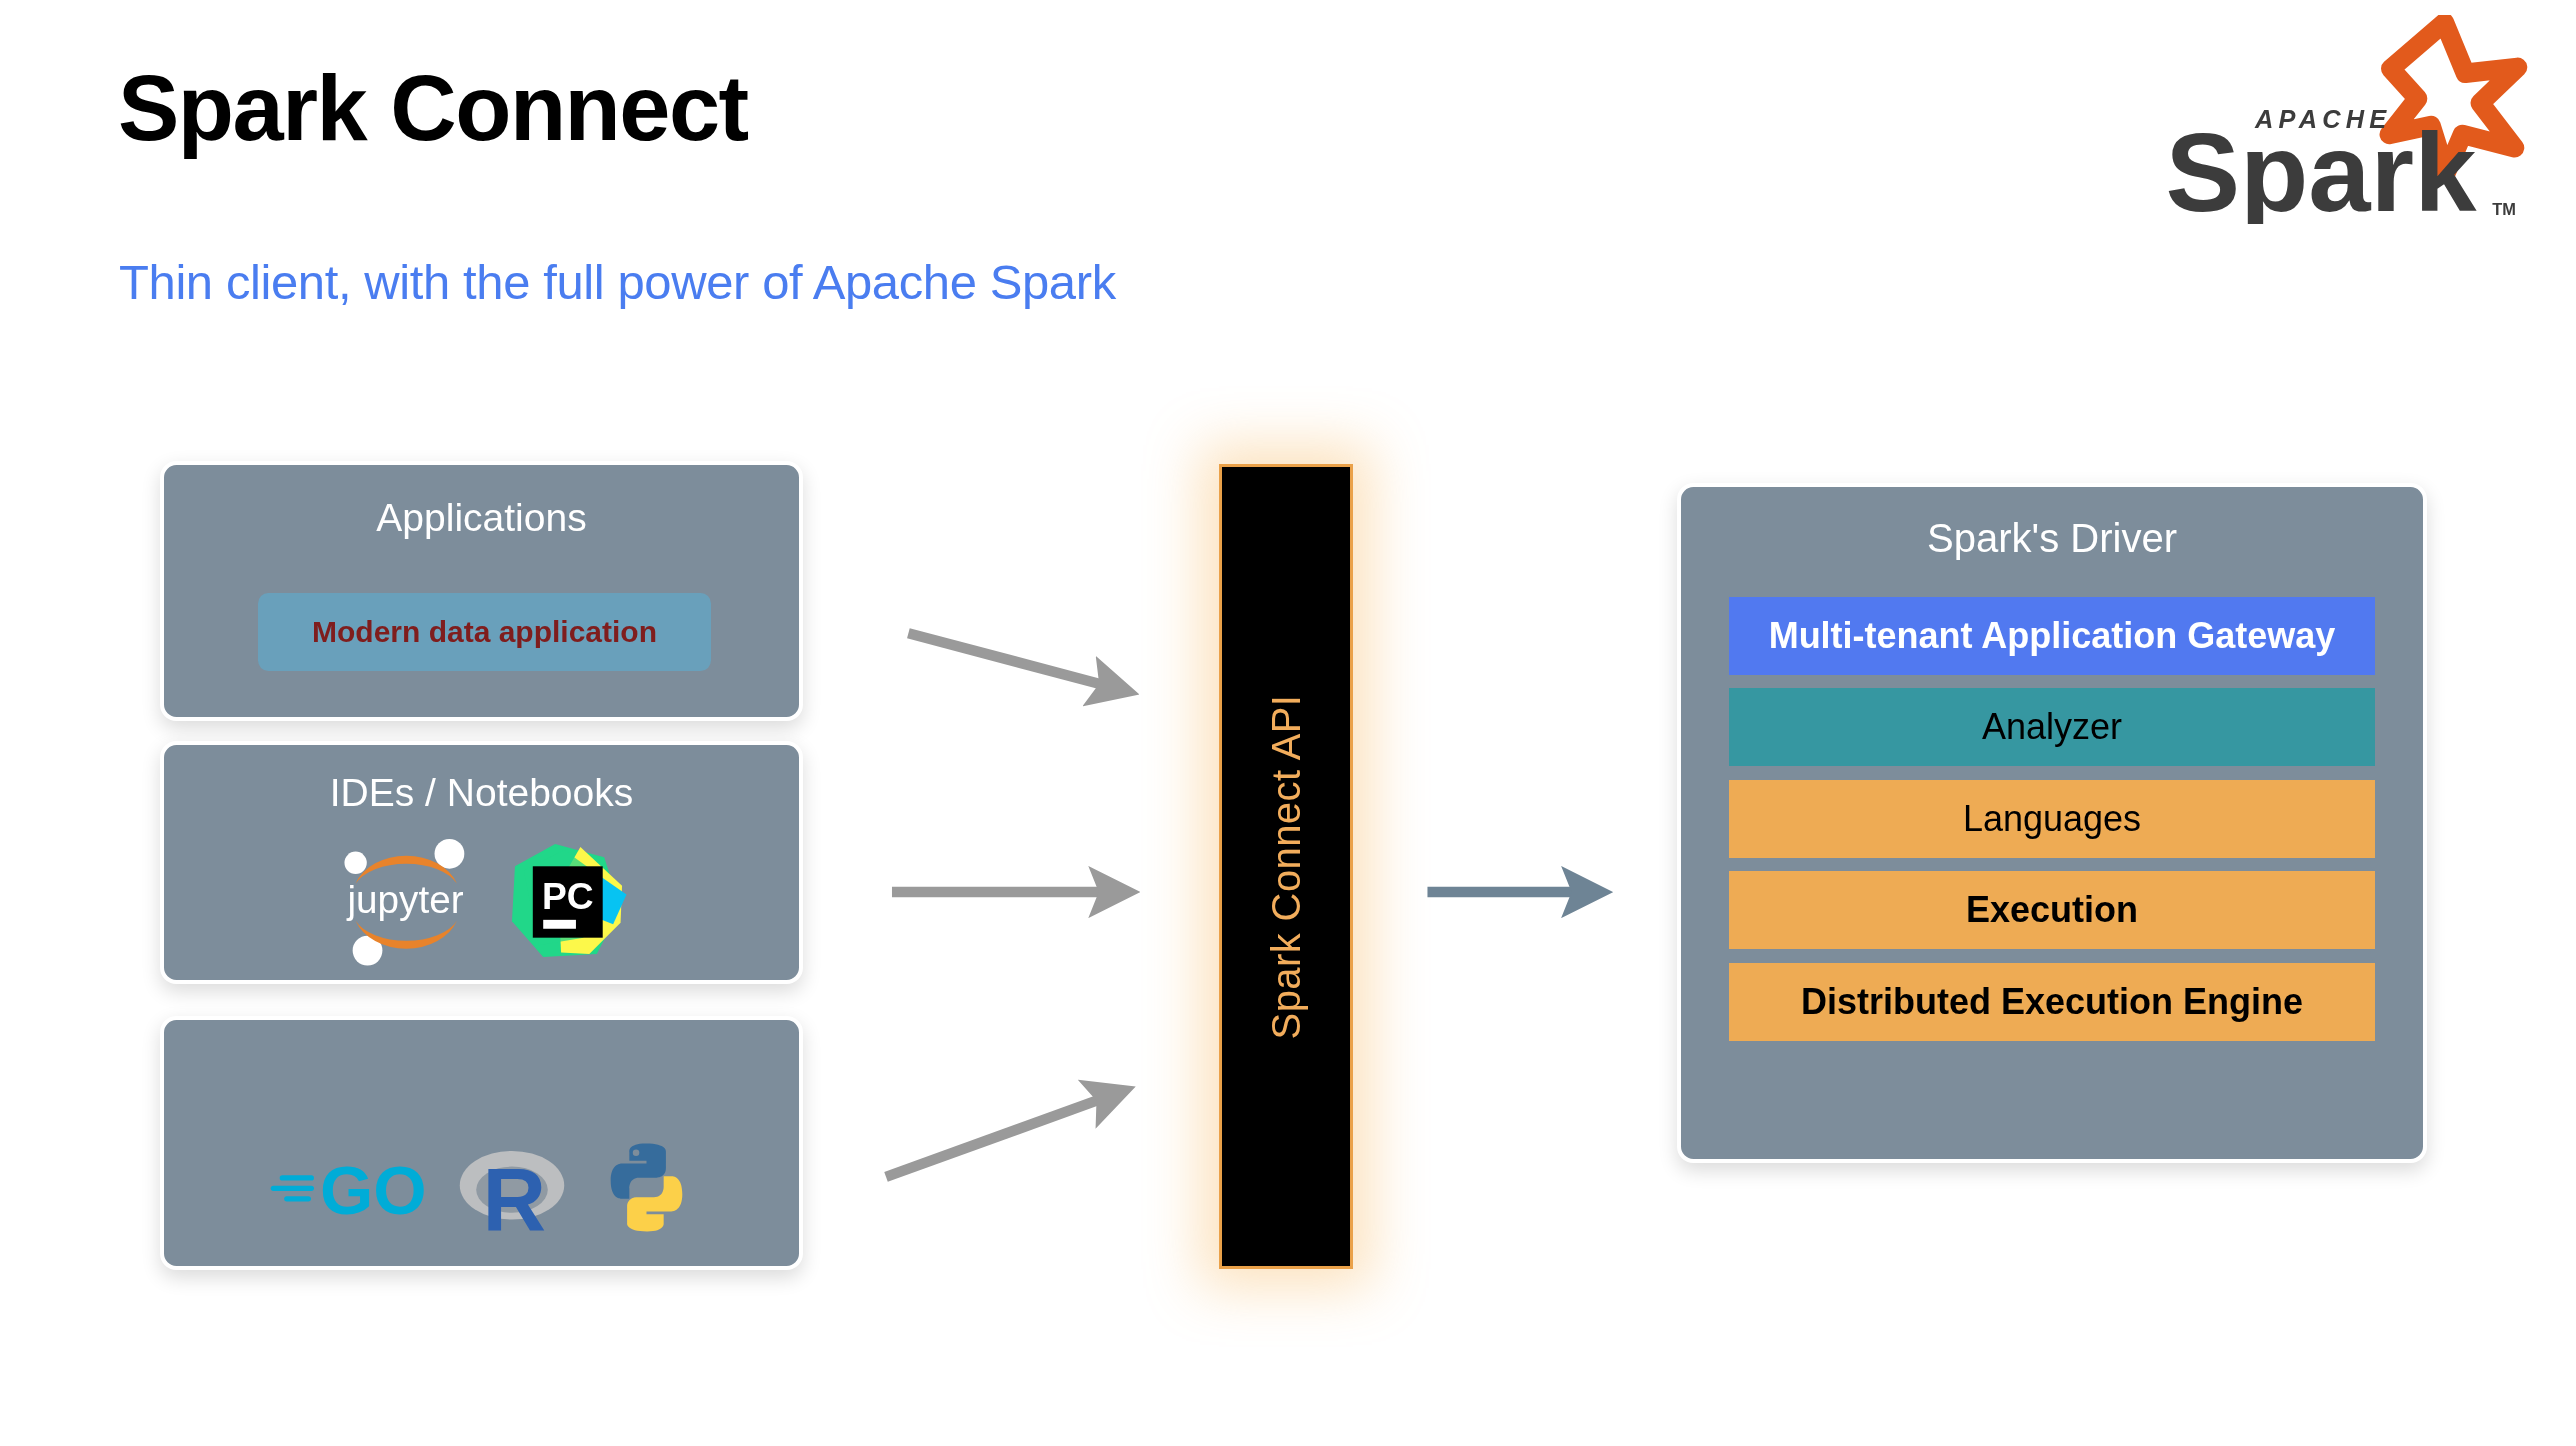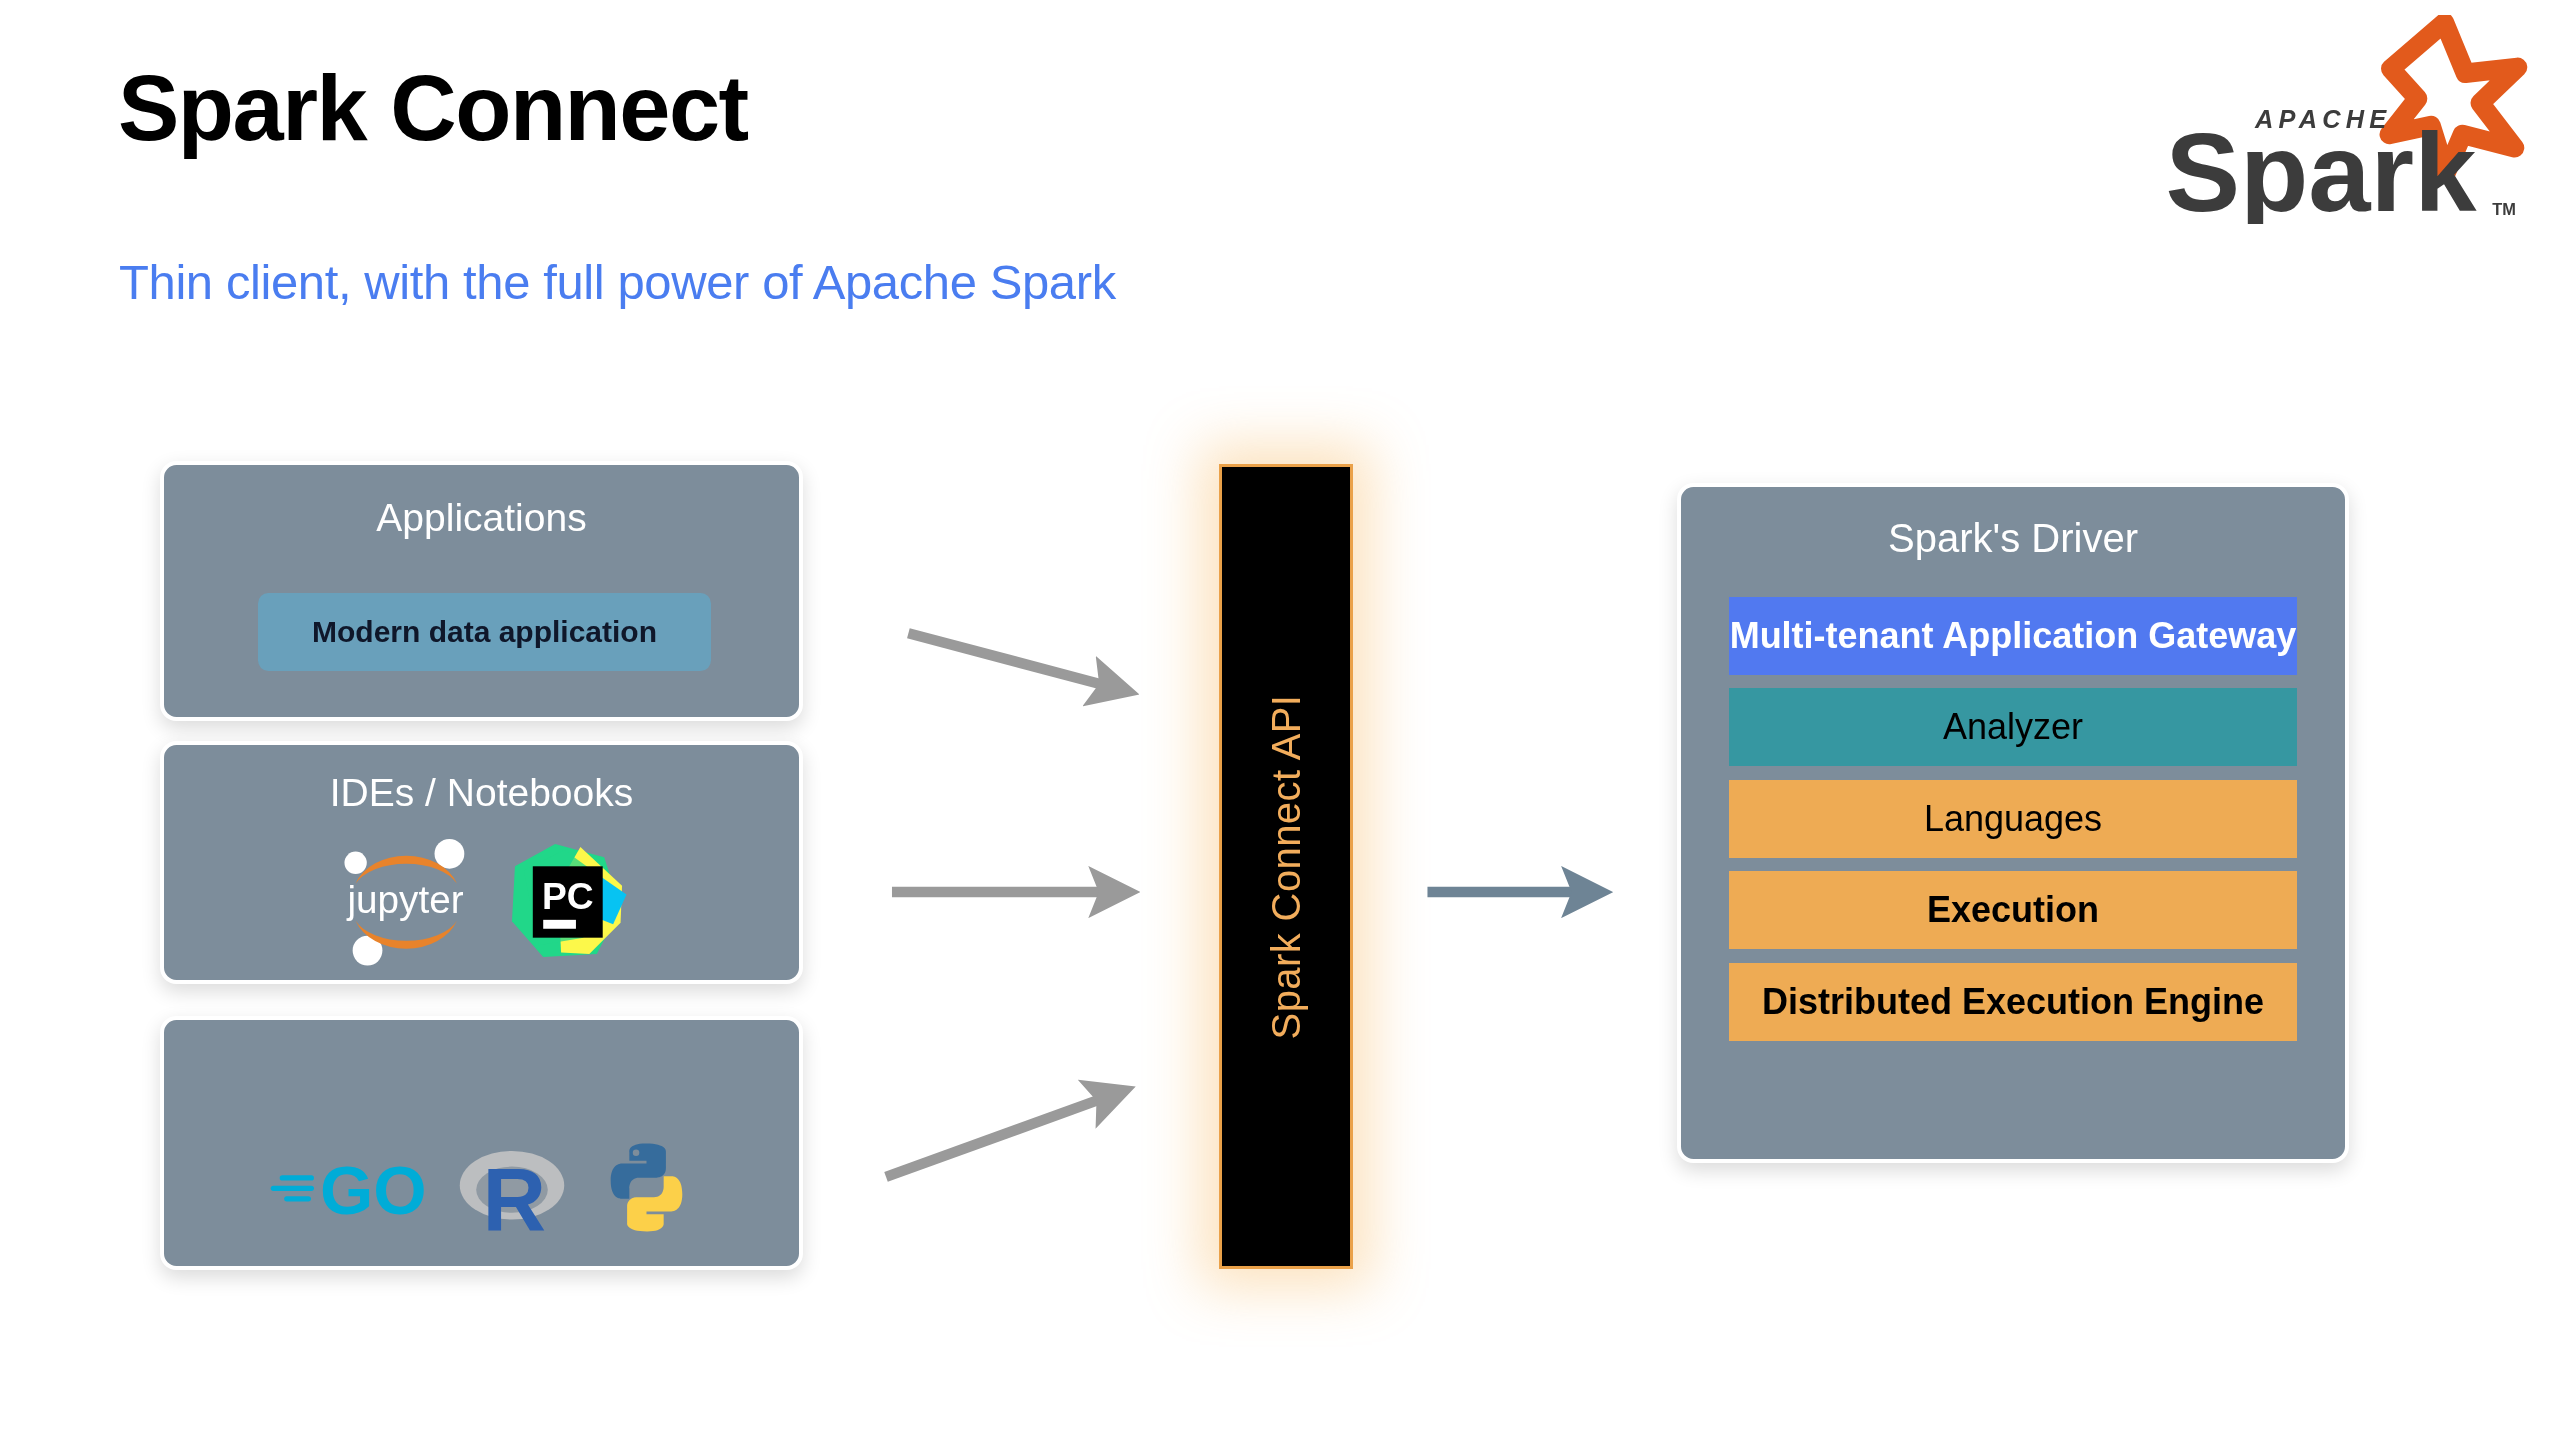--- a/index.html
+++ b/index.html
@@ -44,21 +44,21 @@
     font-size: 39px; font-weight: 400; line-height: 1.18;
   }
 
   #panel-applications { left: 160px; top: 461px; width: 643px; height: 260px; }
   #panel-applications .panel-title { margin-top: 30px; }
   #modern-data-application {
     position: absolute; left: 94px; top: 128px;
     width: 453px; height: 78px;
     background: #69a0bb; border-radius: 10.4px;
     display: flex; align-items: center; justify-content: center;
-    color: #0f172a; font-size: 30px; font-weight: 700;
+    color: #7f1d1d; font-size: 30px; font-weight: 700;
   }
 
   #panel-ides { left: 160px; top: 741px; width: 643px; height: 243px; }
   #panel-ides .panel-title { margin-top: 25px; }
   #ide-logos {
     position: absolute; left: 0; top: 88px; width: 100%;
     display: flex; align-items: center; justify-content: center; gap: 34px;
   }
 
   #panel-languages { left: 160px; top: 1016px; width: 643px; height: 254px; }
@@ -80,21 +80,21 @@
   }
   #spark-connect-api-label {
     position: absolute; left: 50%; top: 50%;
     transform: translate(-50%, -50%) rotate(-90deg);
     transform-origin: center center;
     white-space: nowrap;
     color: #f2ad5c; font-size: 40px; font-weight: 400; letter-spacing: 0.4px;
   }
 
   
-  #panel-driver { left: 1677px; top: 483px; width: 672px; height: 680px; }
+  #panel-driver { left: 1677px; top: 483px; width: 750px; height: 680px; }
   #panel-driver .panel-title { margin-top: 28px; font-size: 40px; }
   #driver-stack {
     position: absolute; left: 48px; top: 110px; right: 48px;
     display: flex; flex-direction: column; gap: 13.4px; border-radius: 29px;
   }
   .driver-row {
     height: 78px; display: flex; align-items: center; justify-content: center;
     font-size: 36px; font-weight: 400; text-align: center;
   }
   .driver-row.blue   { background: #5179f0; color: #ffffff; }

